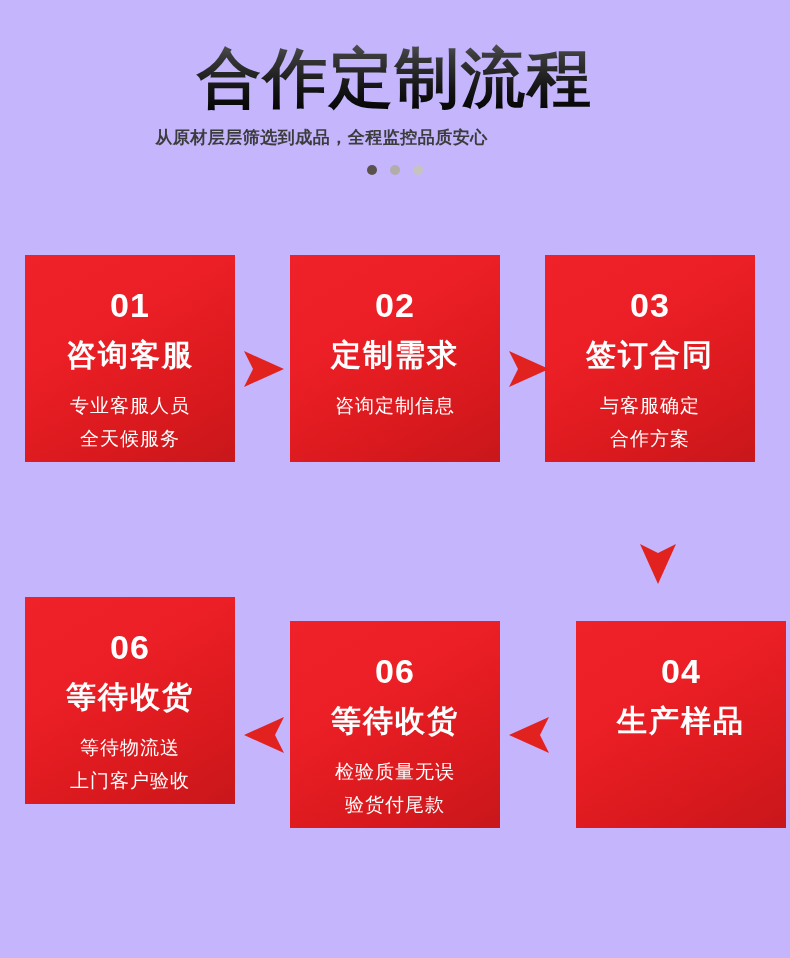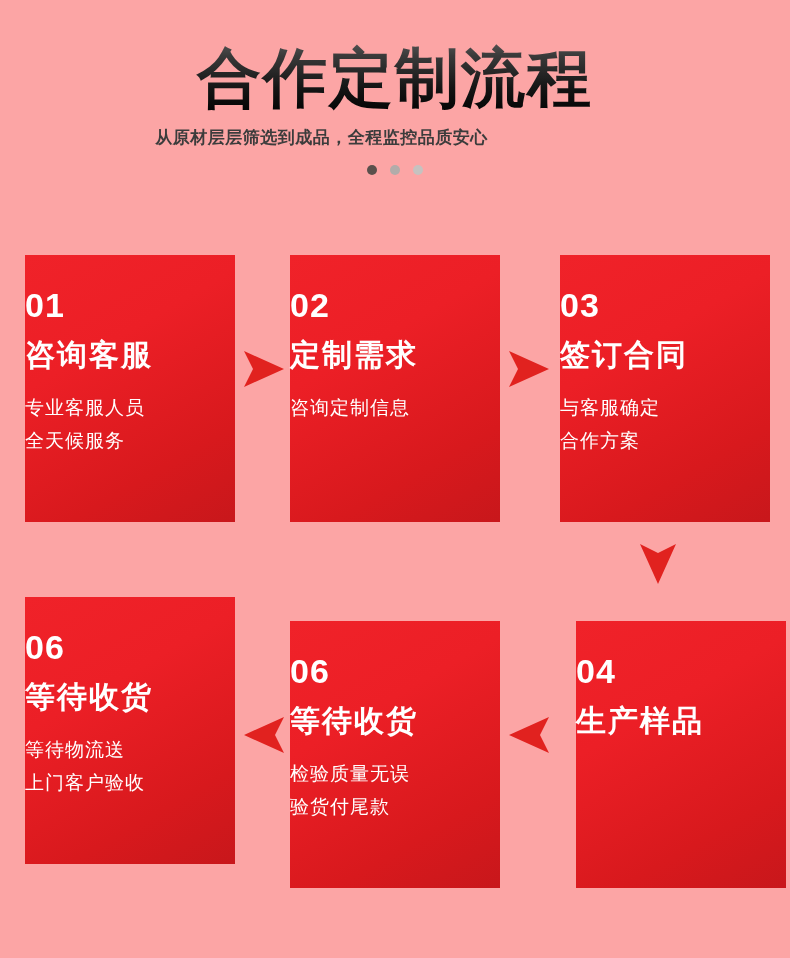--- a/index.html
+++ b/index.html
@@ -10,21 +10,21 @@
   }
   body {
     font-family: "Liberation Sans", "DejaVu Sans", sans-serif;
     -webkit-font-smoothing: antialiased;
   }
 
   .page {
     position: relative;
     width: 790px;
     height: 958px;
-    background: #fca5a5;
+    background: #c4b5fd;
     overflow: hidden;
     margin: 0 auto;
   }
 
   
   .header {
     position: absolute;
     left: 0;
     top: 0;
     width: 790px;
@@ -89,26 +89,26 @@
     position: absolute;
     left: 0;
     top: 0;
     width: 790px;
     height: 958px;
   }
 
   .card {
     position: absolute;
     width: 210px;
-    height: 267px;
+    height: 207px;
     background: linear-gradient(150deg, #f02229 0%, #ec1f26 35%, #d8191d 75%, #c8171b 100%);
     color: #ffffff;
     box-sizing: border-box;
     padding-top: 30px;
-    text-align: left;
+    text-align: center;
     user-select: none;
   }
 
   .card-num {
     font-size: 34px;
     font-weight: bold;
     line-height: 40px;
     letter-spacing: 1px;
     color: #ffffff;
   }
@@ -122,26 +122,27 @@
     color: #ffffff;
   }
 
   .card-desc {
     margin-top: 14px;
     font-size: 19px;
     font-weight: normal;
     line-height: 33px;
     letter-spacing: 1px;
     color: #ffffff;
+    font-family: Liberation Mono, monospace;
   }
 
   
   .card-01 { left: 25px;  top: 255px; }
   .card-02 { left: 290px; top: 255px; }
-  .card-03 { left: 560px; top: 255px; }
+  .card-03 { left: 545px; top: 255px; }
   .card-06 { left: 25px;  top: 597px; }
   .card-05 { left: 290px; top: 621px; }
   .card-04 { left: 576px; top: 621px; }
 
   
   .arrow {
     position: absolute;
     width: 48px;
     height: 48px;
     display: block;

